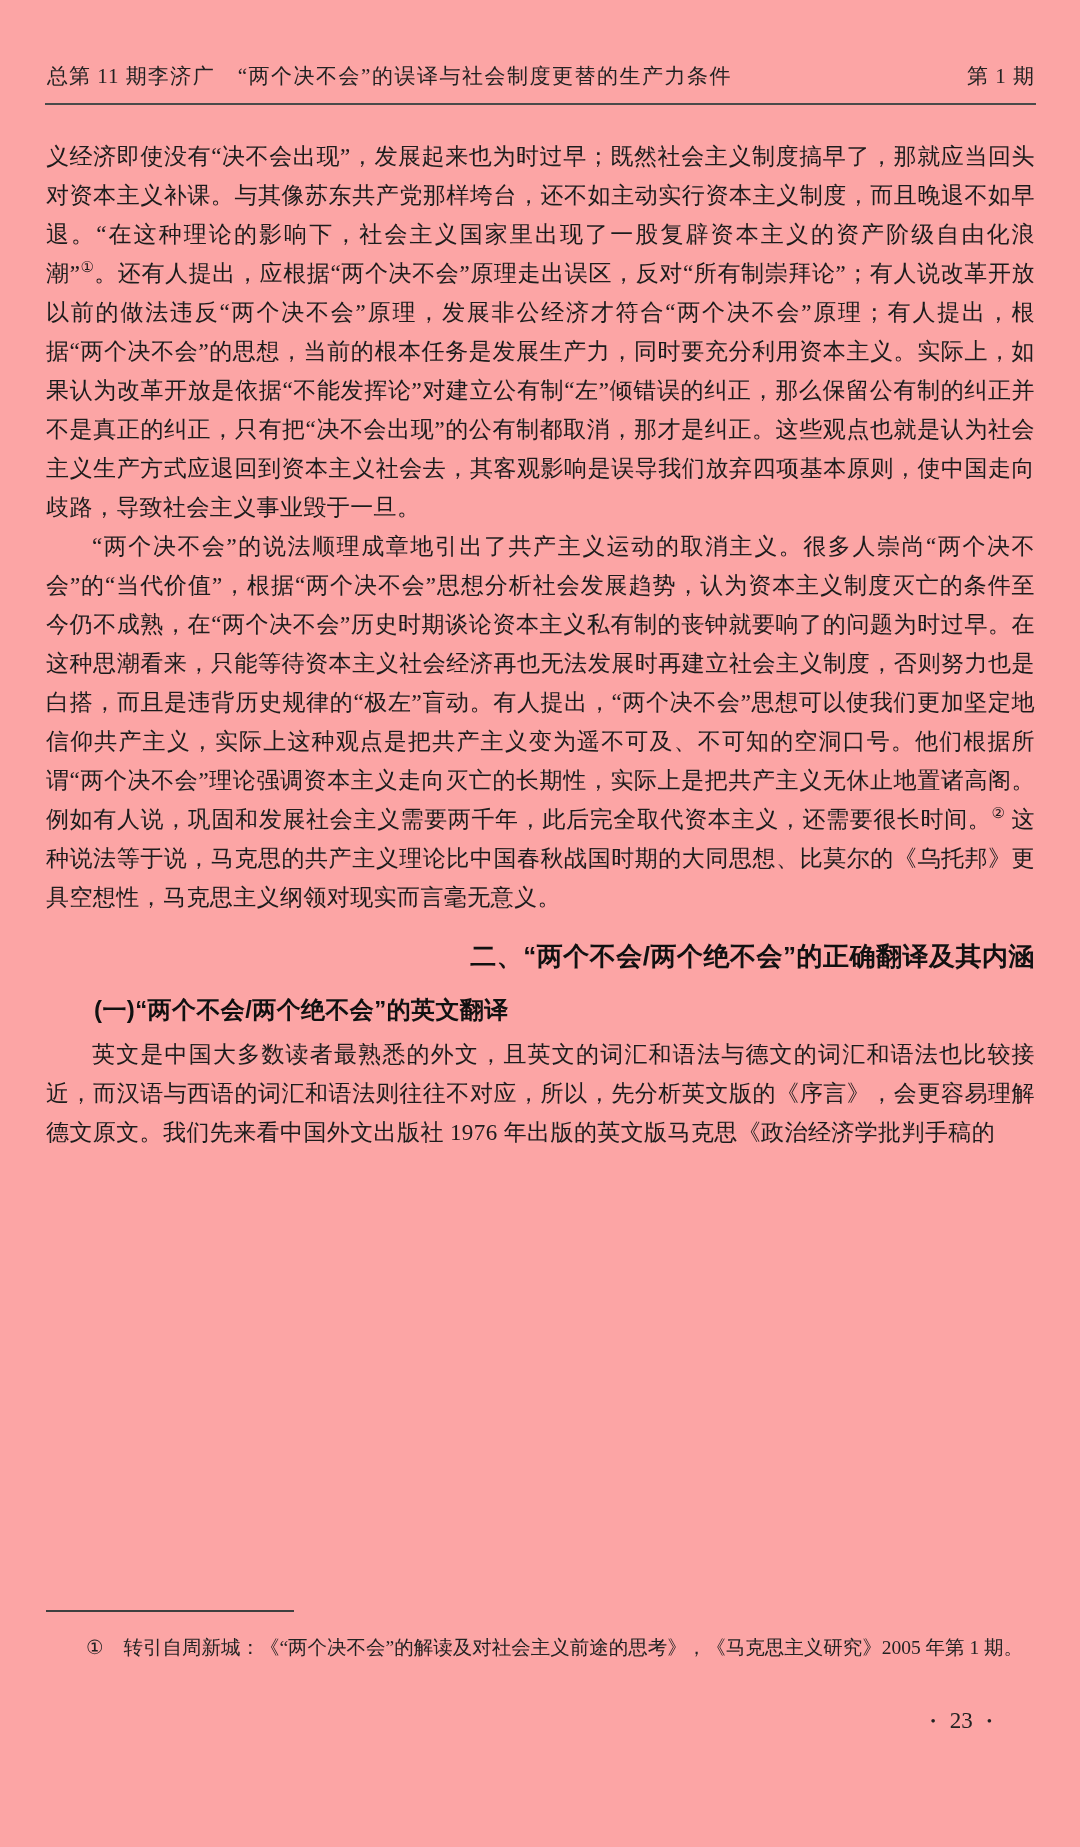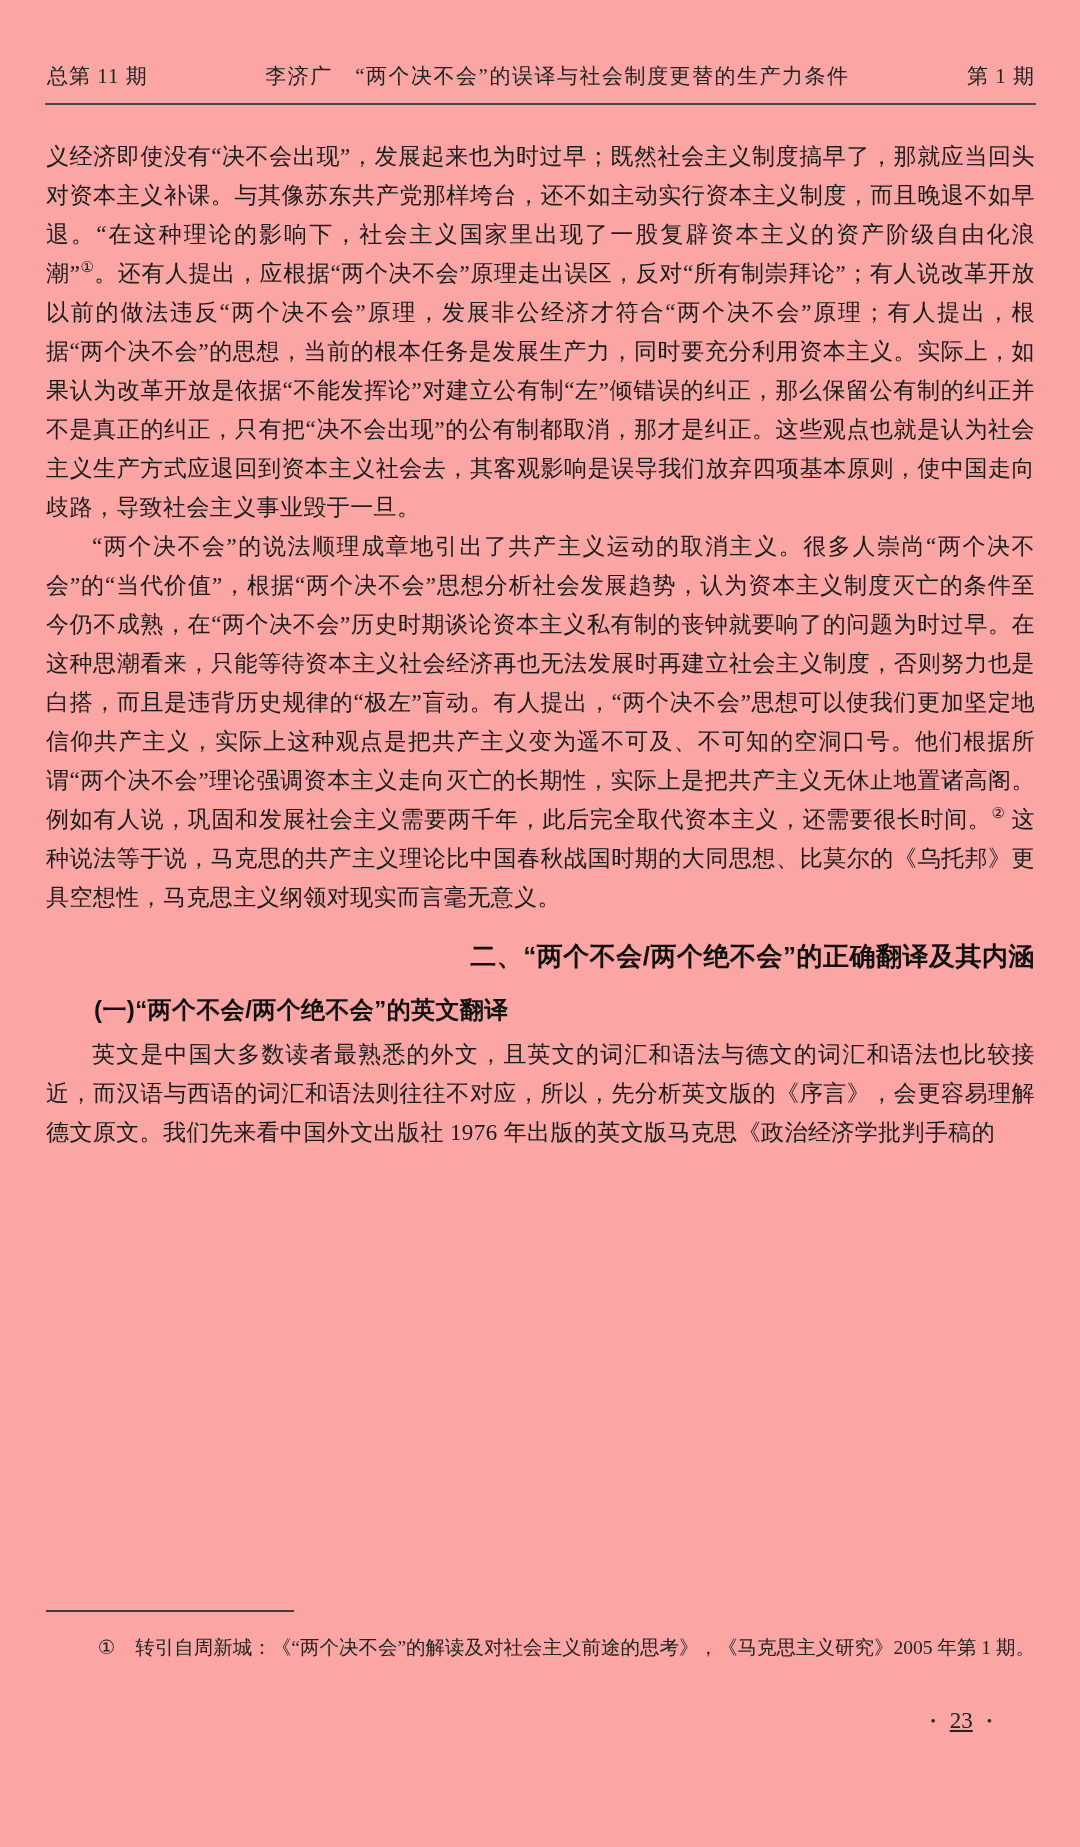--- a/index.html
+++ b/index.html
@@ -25,21 +25,20 @@
     right: 45px;
     display: flex;
     justify-content: space-between;
     align-items: baseline;
     font-size: 21px;
     letter-spacing: 1px;
     color: #222;
   }
   .running-header .center-title {
     flex: 1;
-    text-align: center;
     letter-spacing: 1.5px;
   }
   .header-rule {
     position: absolute;
     top: 103px;
     left: 45px;
     right: 44px;
     border-top: 2px solid #4a4a4a;
   }
   
@@ -94,42 +93,41 @@
   }
   .footnote-divider {
     width: 248px;
     border-top: 2px solid #3f3f3f;
     margin-bottom: 18px;
   }
   .footnote {
     font-size: 19.5px;
     line-height: 35px;
     padding-left: 28px;
-    text-align: right;
+    text-align: center;
     color: #222;
   }
   .fn-marker {
     display: inline-block;
     margin-right: 20px;
   }
   
   .folio {
     position: absolute;
     top: 1708px;
     right: 88px;
     font-size: 23px;
     color: #222;
   }
   .folio .dot {
     font-size: 15px;
     vertical-align: 2px;
   }
   .folio .num {
     margin: 0 14px;
-    text-decoration: underline;
   }
 </style>
 </head>
 <body>
 
 <div class="page">
 
   <header class="running-header">
     <span>总第 11 期</span>
     <span class="center-title">李济广　“两个决不会”的误译与社会制度更替的生产力条件</span>

